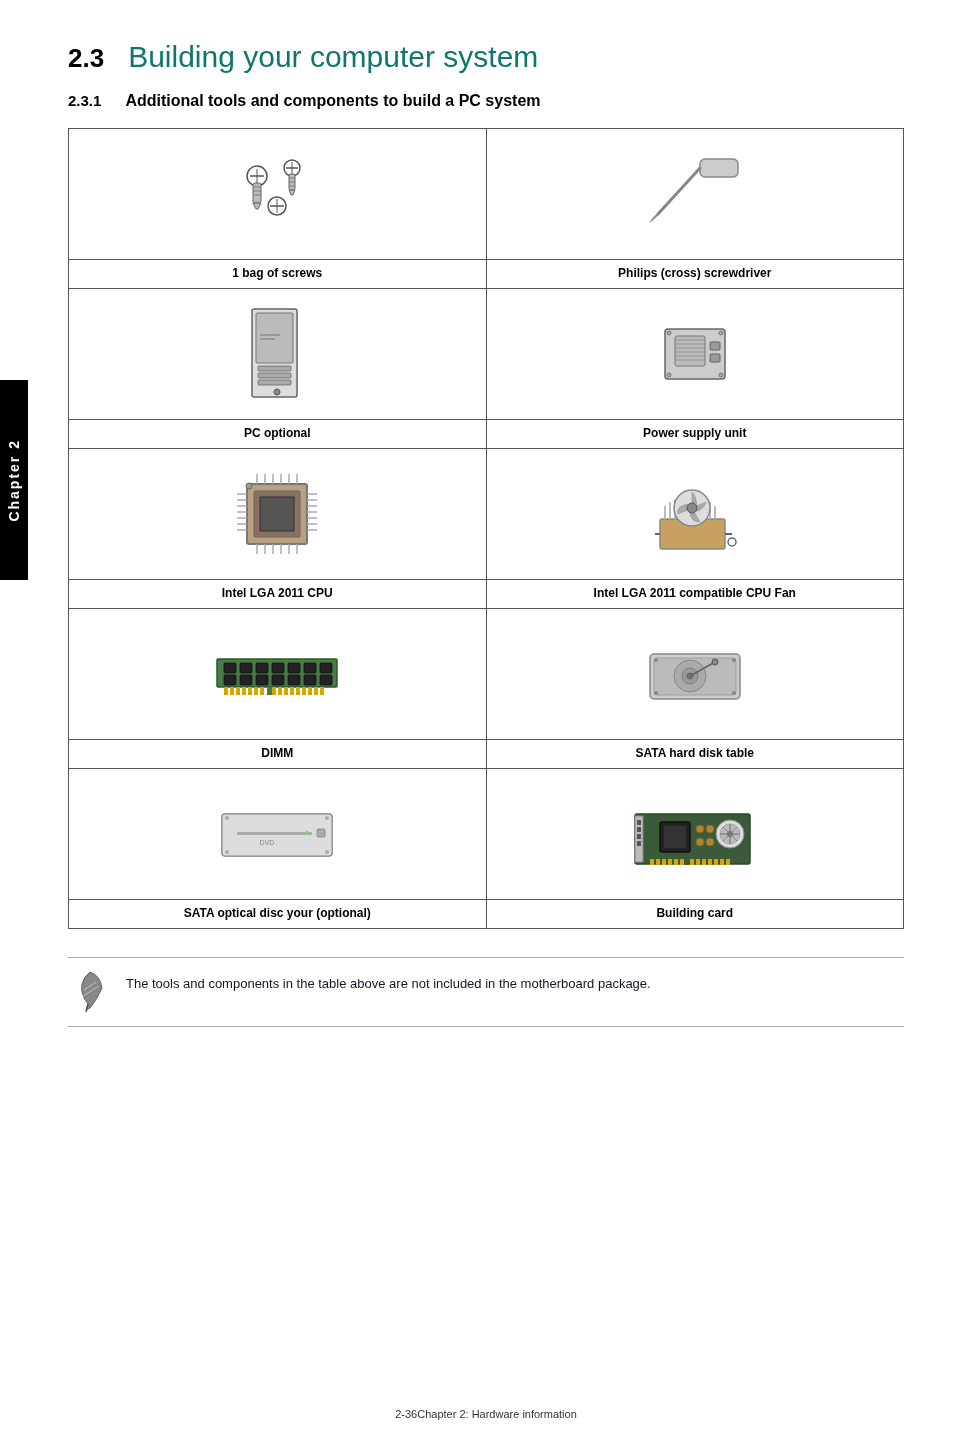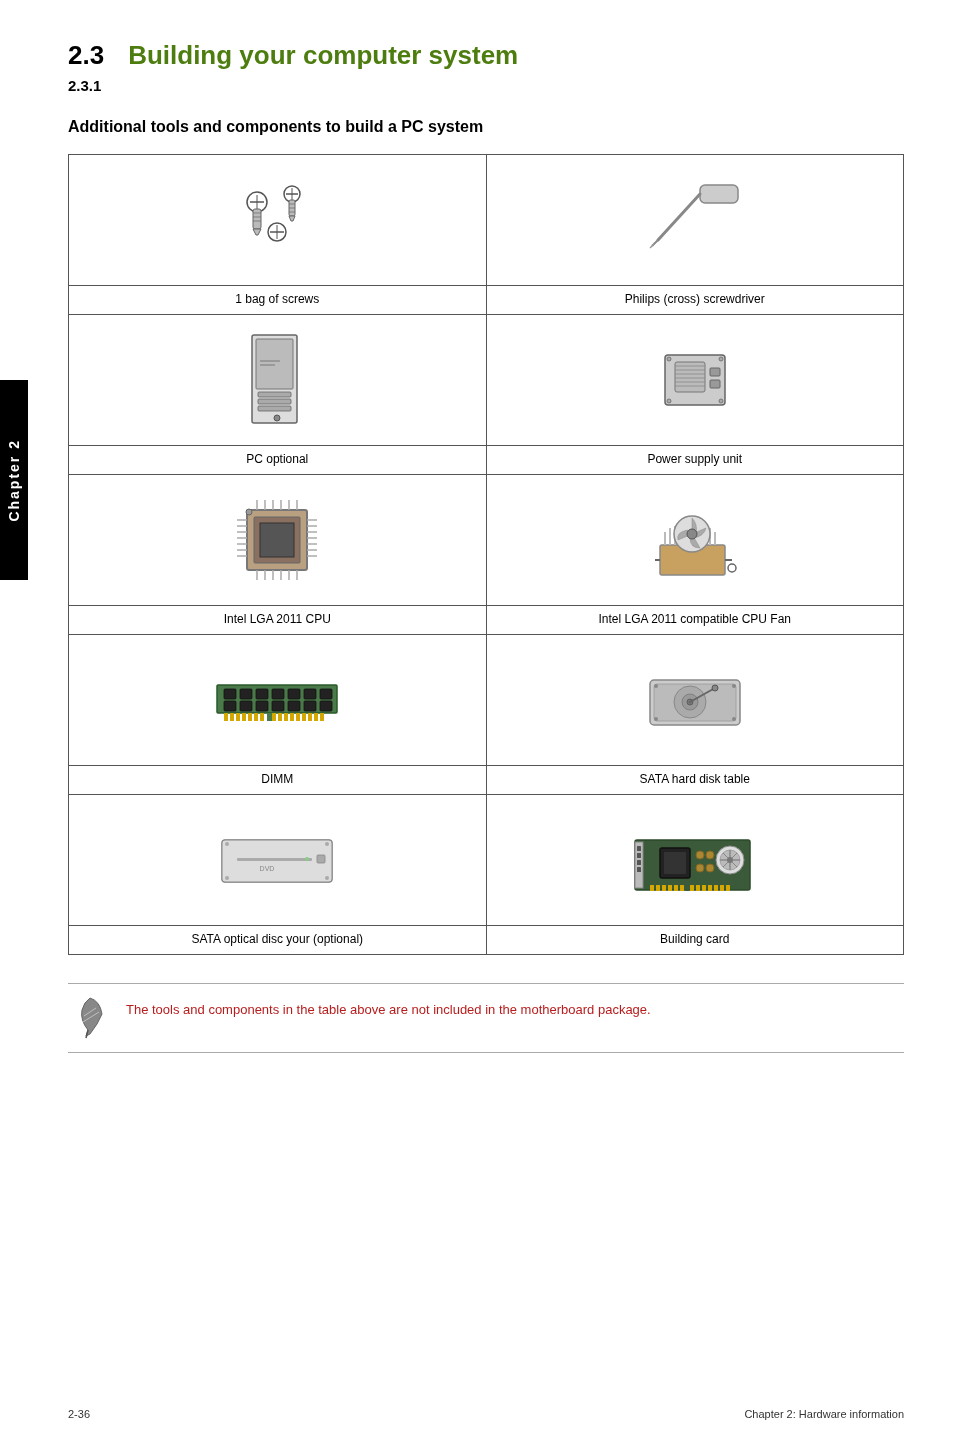--- a/index.html
+++ b/index.html
@@ -46,41 +46,40 @@
       margin-left: 28px;
       padding: 40px 50px 40px 40px;
       flex: 1;
     }
 
     
     .section-heading {
       display: flex;
       align-items: baseline;
       gap: 24px;
-      margin-bottom: 6px;
+      margin-bottom: 18px;
       text-align: center;
     }
     .section-number {
       font-size: 26px;
       font-weight: bold;
       color: #000;
     }
     .section-title {
-      font-size: 26px;
-      font-weight: bold;
-      color: #4d7c0f;
+      font-size: 30px;
+      font-weight: normal;
+      color: #0f766e;
     }
 
     .subsection-heading {
       display: flex;
       align-items: baseline;
       gap: 24px;
       margin-bottom: 18px;
       margin-top: 0;
-      flex-direction: column;
     }
     .subsection-number {
       font-size: 15px;
       font-weight: bold;
       color: #000;
     }
     .subsection-title {
       font-size: 16px;
       font-weight: bold;
       color: #000;
@@ -103,21 +102,21 @@
     .cell-image {
       width: 100%;
       height: 130px;
       display: flex;
       align-items: center;
       justify-content: center;
       padding: 12px;
     }
     .cell-label {
       text-align: center;
-      font-weight: normal;
+      font-weight: bold;
       font-size: 12px;
       padding: 6px 8px 8px 8px;
       border-top: 1px solid #555;
       background: #fff;
     }
 
     
     .note-box {
       display: flex;
       align-items: flex-start;
@@ -129,33 +128,33 @@
     }
     .note-icon {
       width: 44px;
       flex-shrink: 0;
       display: flex;
       align-items: center;
       justify-content: center;
     }
     .note-text {
       font-size: 13px;
-      color: #b91c1c;
+      color: #0f172a;
       line-height: 1.5;
       padding-top: 4px;
     }
 
     
     .footer {
       position: absolute;
       bottom: 18px;
       left: 28px;
       right: 0;
       display: flex;
-      justify-content: space-between;
+      justify-content: center;
       padding: 0 50px 0 40px;
       font-size: 11px;
       color: #333;
     }
 
     
     svg { overflow: visible; }
 
   </style>
 </head>

